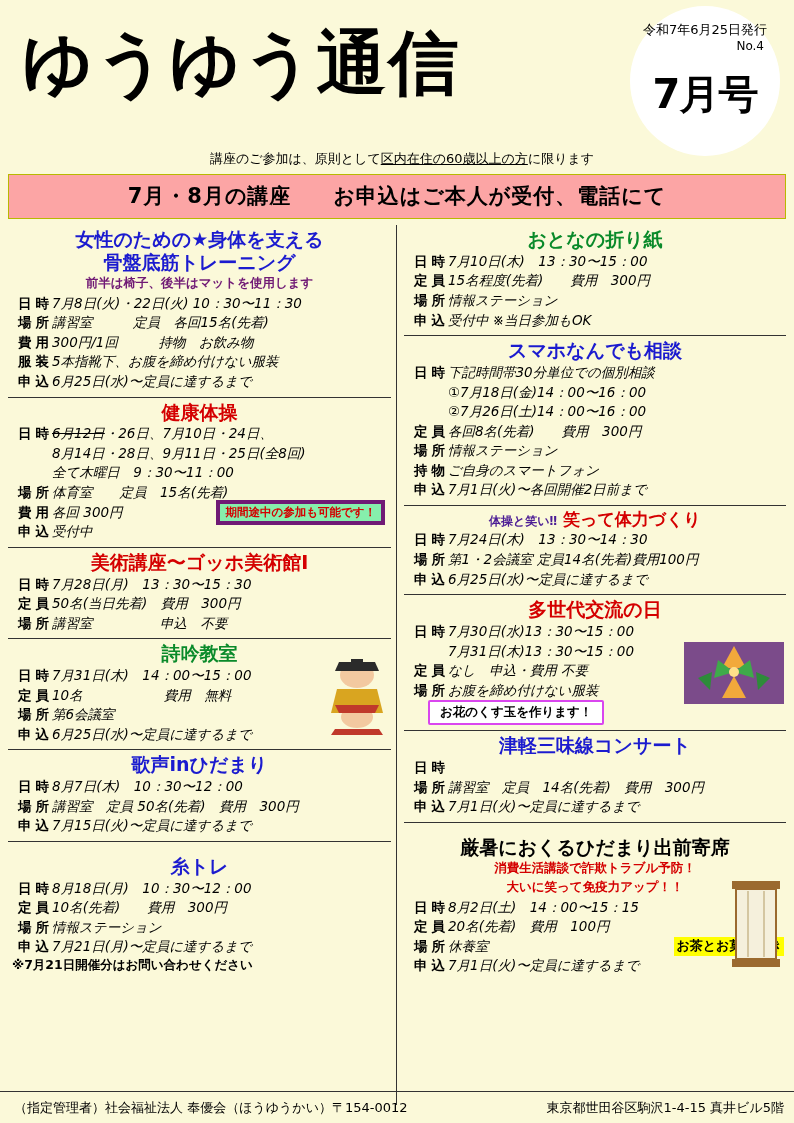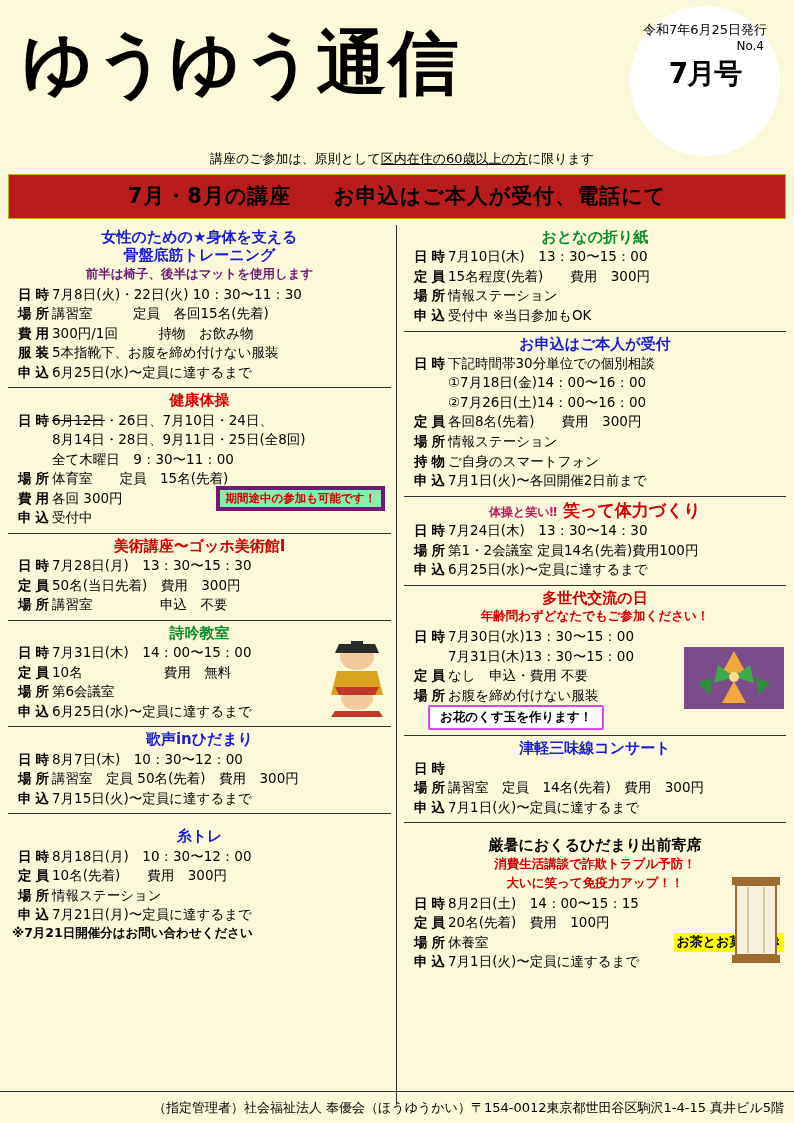--- a/index.html
+++ b/index.html
@@ -40,36 +40,36 @@
     background: #ffffff;
     text-align: center;
   }
   .issue-date {
     font-size: 13px;
     padding-top: 16px;
     line-height: 1.3;
   }
   .issue-no { font-size: 12px; text-align: right; padding-right: 16px;}
   .issue-month {
-    font-size: 28px;
-    font-weight: bold;
-    margin-top: 2px;
+    font-size: 40px;
+    font-weight: bold;
+    margin-top: 14px;
     letter-spacing: -1px;
   }
   .subnote {
     text-align: center;
     font-size: 13px;
     margin-top: -6px;
     margin-bottom: 6px;
     padding-left: 10px;
   }
   .subnote u { text-decoration: underline; }
 
   .yellow-band {
-    background: #b91c1c;
+    background: #fca5a5;
     border: 1px solid #b8b800;
     text-align: center;
     font-size: 21px;
     font-weight: bold;
     padding: 7px 0 8px 0;
     letter-spacing: 1px;
   }
   .yellow-band .gap { display:inline-block; width: 42px; }
 
   
@@ -85,21 +85,21 @@
   .block {
     padding: 4px 2px 5px 2px;
     border-bottom: 1px solid #333;
     position: relative;
   }
   .block.last { border-bottom: none; margin-top: 10px; }
 
   .bhead {
     text-align: center;
     font-weight: bold;
-    font-size: 15px;
+    font-size: 19px;
     line-height: 1.15;
     margin-bottom: 1px;
   }
   .bhead.blue { color: #1b1bcf; }
   .bhead.green { color: #0a8a2a; }
   .bhead.red { color: #d40000; }
   .bhead.sm { font-size: 17px; }
   .bsub {
     text-align: center;
     font-size: 12.5px;
@@ -113,21 +113,21 @@
   .row { display: flex; align-items: flex-start; }
   .lbl {
     font-weight: bold;
     width: 42px;
     flex: 0 0 42px;
     text-align: justify;
     text-align-last: justify;
     padding-left: 8px;
     padding-right: 3px;
   }
-  .val { flex: 1; }
+  .val { flex: 1; font-style: italic; }
   .strike { text-decoration: line-through; }
 
   .note-box {
     display: inline-block;
     border: 4px solid #701a75;
     color: #d40000;
     background: #86efac;
     font-size: 11.5px;
     font-weight: bold;
     padding: 1px 5px;
@@ -145,21 +145,21 @@
     border-radius: 2px;
     margin-left: 22px;
   }
   .hl {
     background: #ffff00;
     font-weight: bold;
     padding: 0 2px;
     font-size: 13px;
   }
   .smallnote { font-size: 12.5px; padding-left: 2px; font-weight: bold; }
-  .tiny-red { color:#be185d; font-size: 12px; font-weight:bold; }
+  .tiny-red { color:#4c1d95; font-size: 12px; font-weight:bold; }
 
   
   .fig-poet {
     position: absolute; right: 4px; top: 16px;
     width: 60px; height: 80px;
   }
   .fig-origami {
     position: absolute; right: 2px; bottom: 26px;
     width: 100px; height: 62px;
   }
@@ -169,21 +169,21 @@
   }
 
   
   .footer {
     position: absolute;
     left: 0; right: 0; bottom: 0;
     border-top: 1px solid #333;
     font-size: 13px;
     padding: 7px 10px 6px 14px;
     display: flex;
-    justify-content: flex-end;
+    justify-content: space-between;
   }
 </style>
 </head>
 <body>
 
 <div class="page">
 
   <div class="header">
     <div class="title">ゆうゆう通信</div>
     <div class="issue-badge">
@@ -374,21 +374,21 @@
               <span class="val">情報ステーション</span>
             </div>
           <div class="row">
               <span class="lbl">申込</span>
               <span class="val">受付中 ※当日参加もOK</span>
             </div>
         </div>
       </div>
 
       <div class="block">
-        <div class="bhead blue">お申込はご本人が受付</div>
+        <div class="bhead blue">スマホなんでも相談</div>
         <div class="rows">
           <div class="row">
               <span class="lbl">日時</span>
               <span class="val">下記時間帯30分単位での個別相談</span>
             </div>
           <div class="row">
               <span class="lbl"></span>
               <span class="val">①7月18日(金)14：00〜16：00</span>
             </div>
           <div class="row">
@@ -430,21 +430,20 @@
             </div>
           <div class="row">
               <span class="lbl">申込</span>
               <span class="val">6月25日(水)〜定員に達するまで</span>
             </div>
         </div>
       </div>
 
       <div class="block">
         <div class="bhead red">多世代交流の日</div>
-        <div class="bsub red">年齢問わずどなたでもご参加ください！</div>
         <div class="rows">
           <div class="row">
               <span class="lbl">日時</span>
               <span class="val">7月30日(水)13：30〜15：00</span>
             </div>
           <div class="row">
               <span class="lbl"></span>
               <span class="val">7月31日(木)13：30〜15：00</span>
             </div>
           <div class="row">

